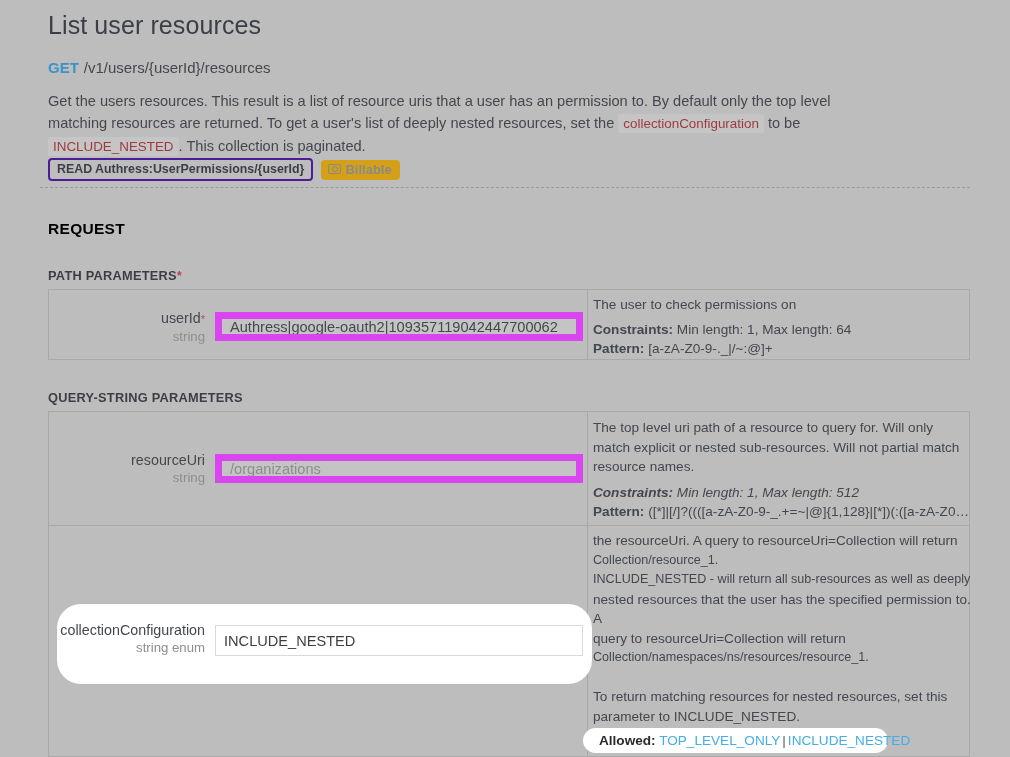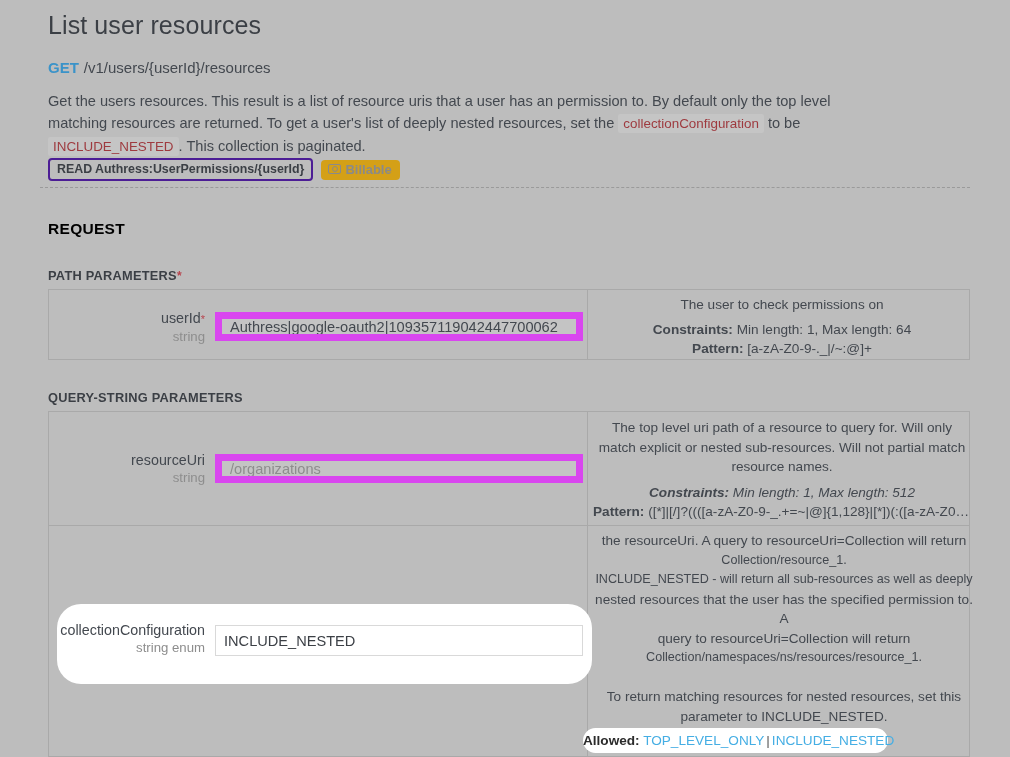--- a/index.html
+++ b/index.html
@@ -180,21 +180,21 @@
   .param-desc {
     position: absolute;
     font-size: 13.6px;
     line-height: 19.5px;
     color: #43484f;
   }
   .param-desc .cst { font-weight: 700; }
   .param-desc .small-mono {
     font-size: 12.6px;
   }
-  .desc-line { display: block; text-align: center; }
+  .desc-line { display: block; }
 
   
   .col-sep {
     position: absolute;
     border-left: 1px solid #a9a9a9;
   }
 
   
   .spotlight {
     position: absolute;
@@ -228,21 +228,21 @@
     background: #ffffff;
     border: 1px solid #d9d9d9;
     font-family: "Liberation Sans", sans-serif;
     font-size: 14.6px;
     color: #3b3f45;
     padding: 0 8px;
     outline: none;
   }
 
   #allowed-row {
-    left: 583px; top: 732px;
+    left: 599px; top: 732px;
     font-size: 13.6px;
     line-height: 17px;
     color: #2b2b2b;
     white-space: nowrap;
   }
   #allowed-row .allowed-key { font-weight: 700; color: #2b2b2b; }
   #allowed-row .enum-link { color: #45aee4; }
   #allowed-row .pipe { color: #555; margin: 0 2px; }
 </style>
 </head>

